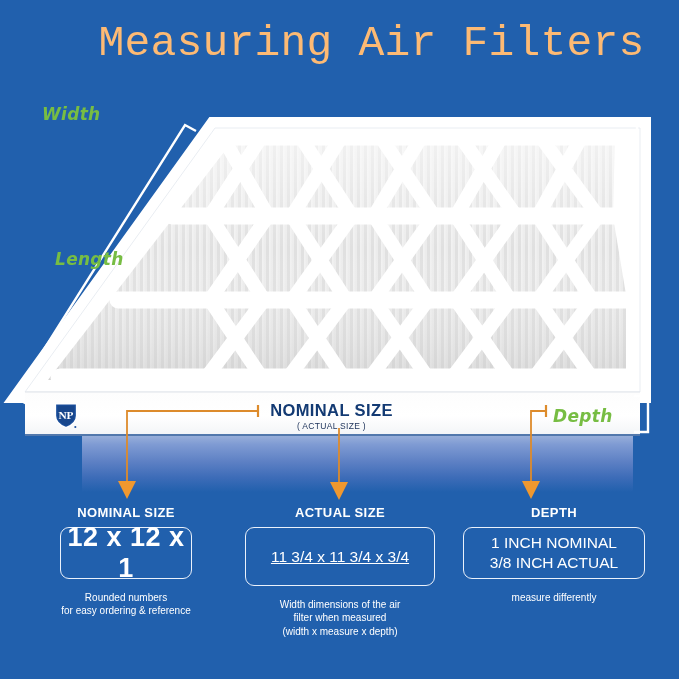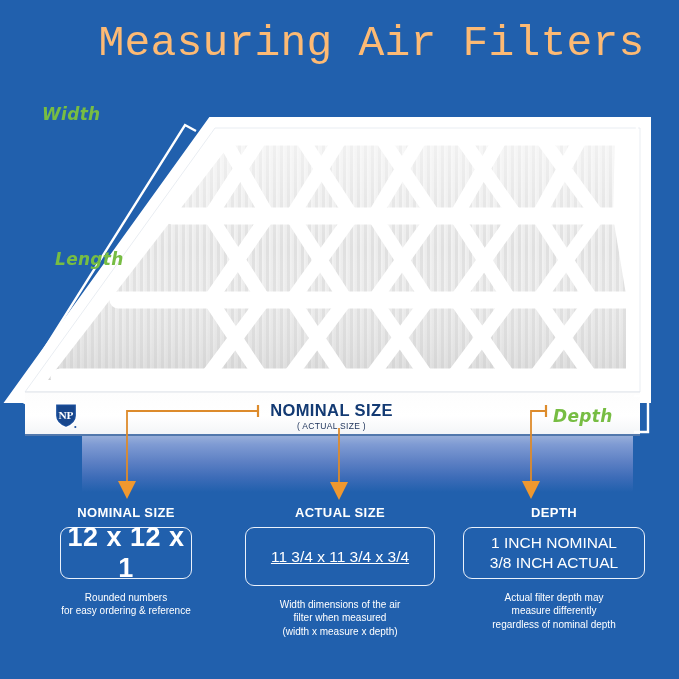--- a/index.html
+++ b/index.html
@@ -221,21 +221,19 @@
 
     <div class="col" id="col-2">
       <div class="col-head">DEPTH</div>
       <div class="col-box" id="box-2">
         <span class="box-lines">
           <span>1 INCH NOMINAL</span><br>
           <span>3/8 INCH ACTUAL</span>
         </span>
       </div>
       <div class="col-caption">
-        <div>Actual filter depth may</div>
         <div>measure differently</div>
-        <div>regardless of nominal depth</div>
       </div>
     </div>
 
   </div>
 
 </div>
 
 </body></html>

